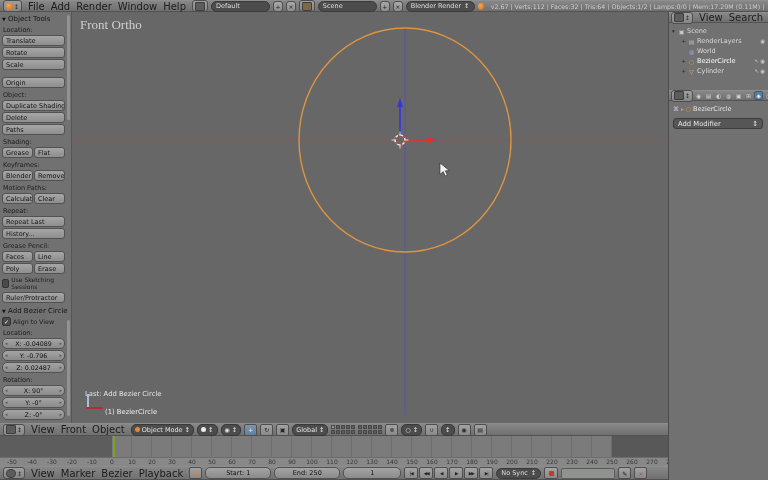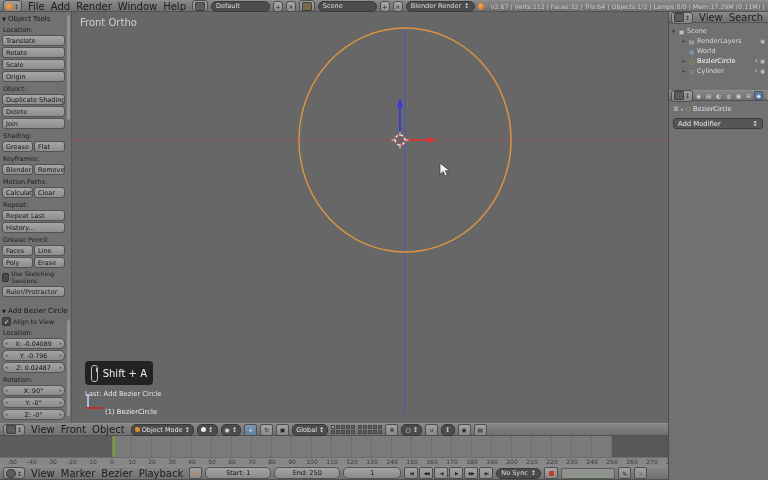--- a/index.html
+++ b/index.html
@@ -27,21 +27,21 @@
   .brow .tbtn{flex:1;margin-bottom:0;}
   .chkrow{display:flex;align-items:center;gap:2px;margin:2px 0;}
   .chk{width:7px;height:7px;background:#4a4a4a;border:1px solid #333;border-radius:2px;color:#f0f0f0;
     font-size:6px;line-height:7px;text-align:center;}
   .nfield{height:9px;border-radius:5px;background:linear-gradient(#a4a4a4,#8b8b8b);border:1px solid #545454;
     font-size:6.3px;color:#101010;display:flex;align-items:center;justify-content:center;margin-bottom:1px;position:relative;}
   .nfield .sar{position:absolute;font-size:5px;color:#5c5c5c;top:1px;}
   .scroll{position:absolute;right:1px;width:3px;background:#929292;border-radius:2px;}
   
   #viewport{left:72px;top:12px;width:596px;height:411px;background:#676767;overflow:hidden;}
-  #view-label{left:8px;top:5px;font-size:10px;color:#cfcfcf;}
+  #view-label{left:8px;top:5px;font-size:13px;color:#cfcfcf;font-family:Liberation Serif, serif;}
   #hint-box{left:13px;top:349px;width:68px;height:24px;background:rgba(26,26,26,0.88);border-radius:4px;
     display:flex;align-items:center;gap:5px;padding:0 6px;box-sizing:border-box;}
   .keyicon{width:9px;height:15px;border:1px solid #c0c0c0;border-radius:3px;position:relative;}
   .keyicon::after{content:"";position:absolute;left:3.5px;top:2px;width:1px;height:4px;background:#c0c0c0;}
   #hint-text{font-size:10px;color:#efefef;white-space:nowrap;}
   #last-action{left:13px;top:378px;font-size:6.8px;color:#e4e4e4;white-space:nowrap;}
   #active-object{left:33px;top:396px;font-size:6.8px;color:#ececec;white-space:nowrap;}
   .axis-v{left:15px;top:382px;width:2px;height:13px;background:#a8bde0;}
   .axis-h{left:14px;top:395px;width:17px;height:2px;background:#b23030;}
   
@@ -133,25 +133,25 @@
   <span id="stats">v2.67 | Verts:112 | Faces:32 | Tris:64 | Objects:1/2 | Lamps:0/0 | Mem:17.29M (0.11M) | BezierCircle</span>
 </div>
 
 <div id="tool-shelf" class="abs">
   <div class="shelf-inner">
     <div class="ptitle"><span style="font-size:5px">▼</span> <span>Object Tools</span></div>
     <div class="slabel">Location:</div>
     <div class="tbtn">Translate</div>
     <div class="tbtn">Rotate</div>
     <div class="tbtn">Scale</div>
-    <div class="tbtn" style="margin-top:1px">Origin</div>
+    <div class="tbtn" style="margin-top:7px">Origin</div>
     <div class="slabel">Object:</div>
     <div class="tbtn">Duplicate Shading</div>
     <div class="tbtn">Delete</div>
-    <div class="tbtn">Join</div>
+    <div class="tbtn">Paths</div>
     <div class="slabel">Shading:</div>
     <div class="brow">
       <div class="tbtn">Grease</div>
       <div class="tbtn">Flat</div>
     </div>
     <div class="slabel">Keyframes:</div>
     <div class="brow">
       <div class="tbtn">Blender</div>
       <div class="tbtn">Remove</div>
     </div>
@@ -235,24 +235,20 @@
       <circle cx="328" cy="128" r="5" fill="none" stroke="#e8e8e8" stroke-width="1.6"></circle>
       <circle cx="328" cy="128" r="5" fill="none" stroke="#c23a3a" stroke-width="1.6" stroke-dasharray="2.6,2.6"></circle>
       <line x1="328" y1="119.5" x2="328" y2="124" stroke="#d8d8d8" stroke-width="1"></line>
       <line x1="328" y1="132" x2="328" y2="136.5" stroke="#d8d8d8" stroke-width="1"></line>
       <line x1="319.5" y1="128" x2="324" y2="128" stroke="#d8d8d8" stroke-width="1"></line>
       <line x1="332" y1="128" x2="336.5" y2="128" stroke="#d8d8d8" stroke-width="1"></line>
     </g>
     <polygon points="368,151 368,162.5 371.2,159.6 373.2,164 375.3,163 373.3,158.7 377.5,158.7" fill="#f2f2f2" stroke="#222" stroke-width="0.6"></polygon>
   </svg>
   <div id="view-label" class="abs">Front Ortho</div>
-  <div id="hint-box" class="abs">
-    <span class="keyicon"></span>
-    <span id="hint-text">Shift + A</span>
-  </div>
   <div id="last-action" class="abs">Last: Add Bezier Circle</div>
   <span class="axis-v abs"></span>
   <span class="axis-h abs"></span>
   <div id="active-object" class="abs">(1) BezierCircle</div>
 </div>
 
 <div id="view-header" class="abs hdr">
   <span class="editorbtn">
       <span class="ebox"></span>
       <span>↕</span>

